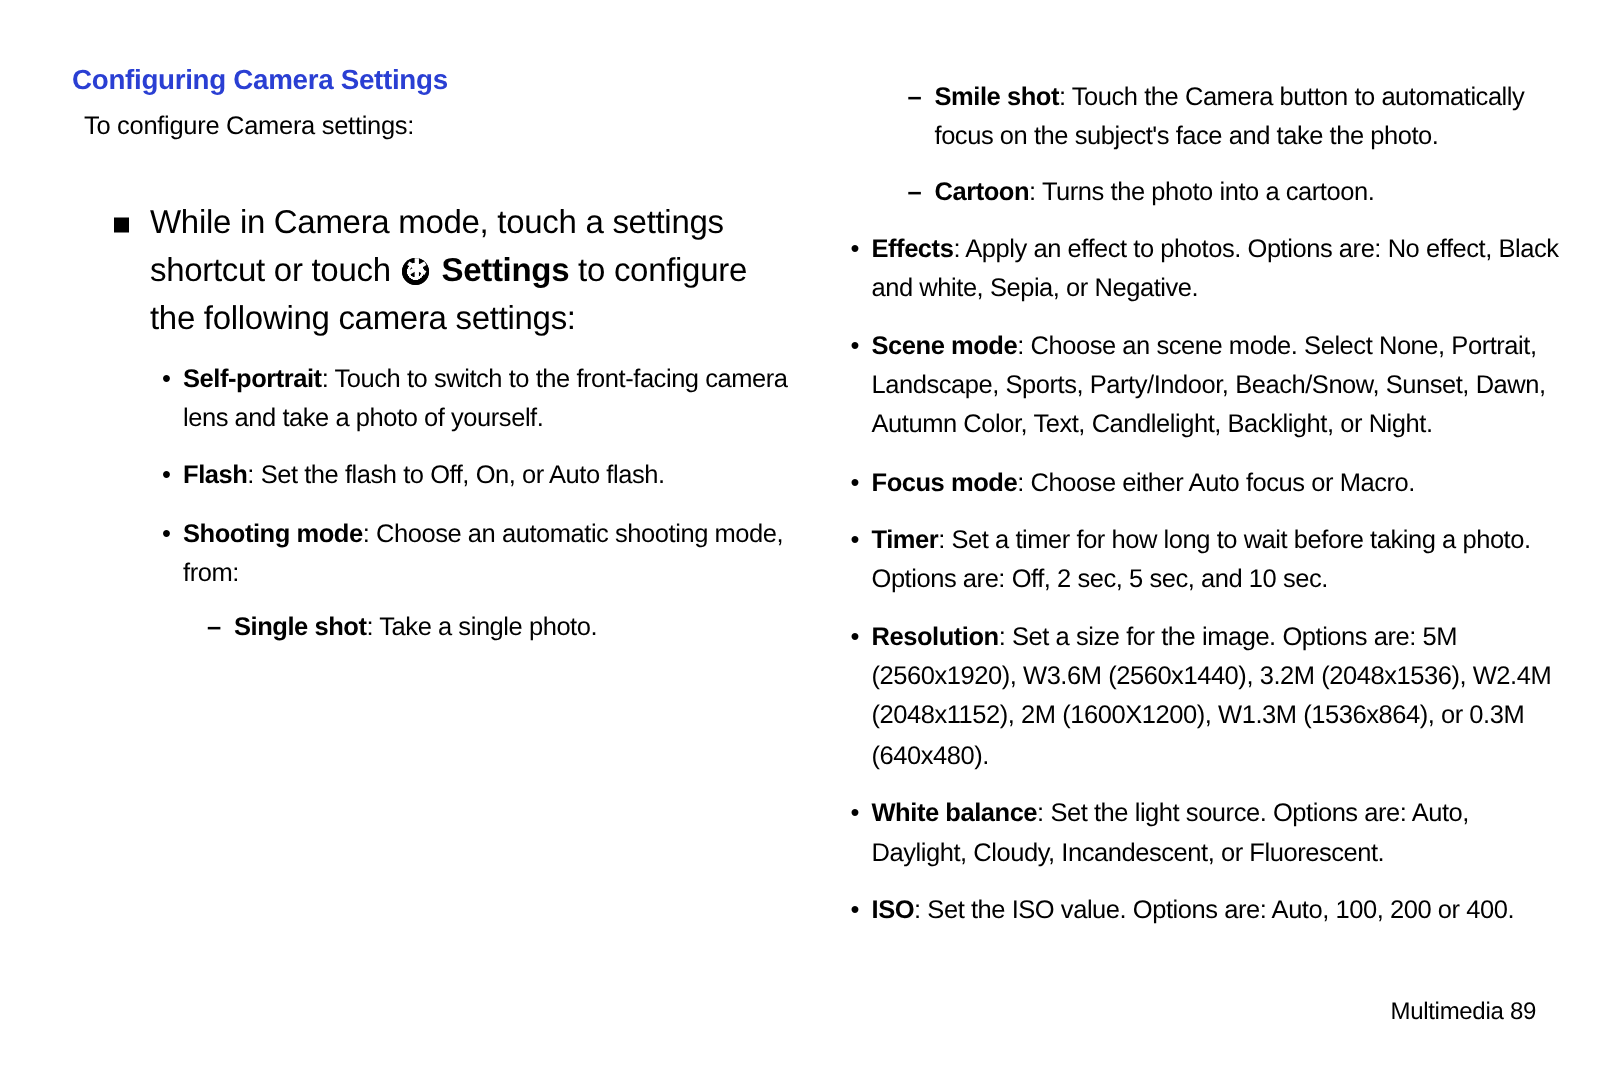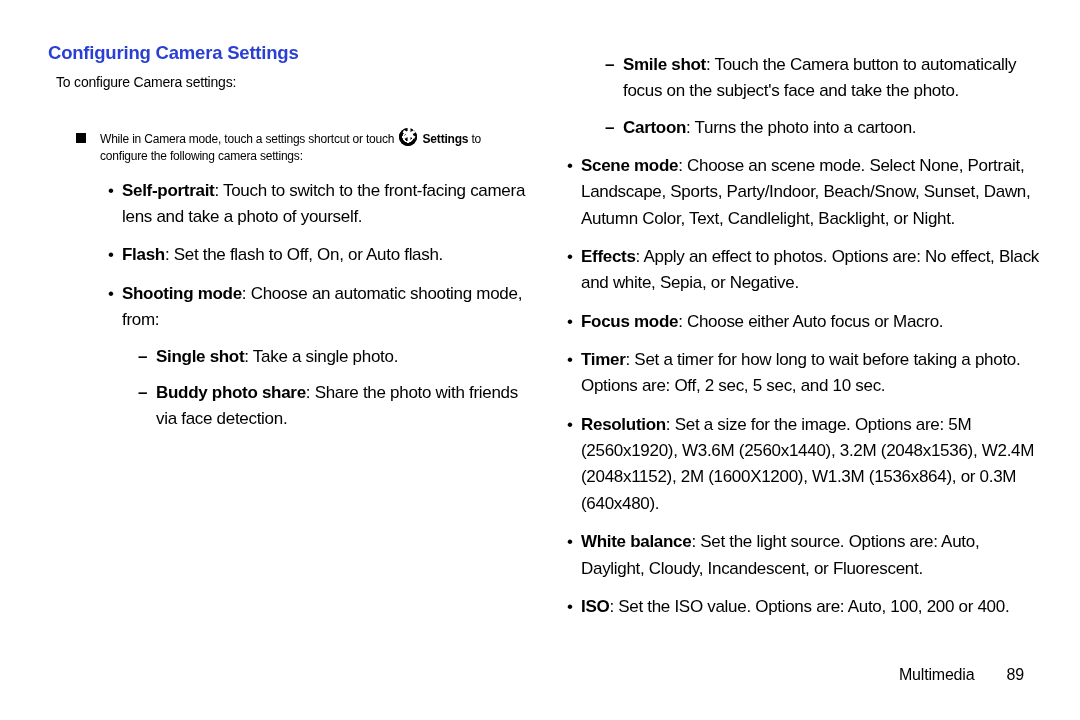--- a/index.html
+++ b/index.html
@@ -28,29 +28,29 @@
     width: 490px;
   }
   h2.section-head {
     color: #2a3fd3;
     font-weight: 800;
     font-size: 18.5px;
     margin: 0 0 10px 0;
     letter-spacing: -0.2px;
   }
   .intro {
-    font-size: 14px;
+    font-size: 17px;
     font-family: Helvetica, Arial, sans-serif;
     margin: 0 0 6px 8px;
     letter-spacing: -0.2px;
   }
   .step {
     display: flex;
     margin-left: 28px;
-    font-size: 12px;
+    font-size: 22px;
     font-family: Helvetica, Arial, sans-serif;
     line-height: 1.45;
     letter-spacing: -0.2px;
     margin-top: 38px;
   }
   .step .marker {
     width: 24px;
     flex: 0 0 24px;
     font-weight: 700;
   }
@@ -136,21 +136,20 @@
   .footer {
     position: absolute;
     bottom: 36px;
     right: 56px;
     font-size: 16px;
     font-family: Helvetica, Arial, sans-serif;
     letter-spacing: -0.2px;
   }
   .footer .pn {
     display: inline-block;
-    margin-left: 28px;
   }
 </style>
 </head>
 <body>
 
 <div class="page">
   <div class="columns">
 
     <div class="col">
       <h2 class="section-head">Configuring Camera Settings</h2>
@@ -170,35 +169,34 @@
         <li>
           <span class="strong">Self-portrait</span><span>: Touch to switch to the front-facing camera lens and take a photo of yourself.</span>
         </li>
         <li>
           <span class="strong">Flash</span><span>: Set the flash to Off, On, or Auto flash.</span>
         </li>
         <li>
           <span class="strong">Shooting mode</span><span>: Choose an automatic shooting mode, from:</span>
           <ul class="dashes">
             <li><span class="strong">Single shot</span><span>: Take a single photo.</span></li>
-            <li><span class="strong">Buddy photo share</span><span>: Share the photo with friends via face detection.</span></li>
           </ul>
         </li>
       </ul>
     </div>
 
     <div class="col">
       <ul class="dashes condensed" style="margin-left:30px;">
         <li><span class="strong">Smile shot</span><span>: Touch the Camera button to automatically focus on the subject's face and take the photo.</span></li>
         <li><span class="strong">Cartoon</span><span>: Turns the photo into a cartoon.</span></li>
       </ul>
 
       <ul class="bullets condensed">
+        <li><span class="strong">Effects</span><span>: Apply an effect to photos. Options are: No effect, Black and white, Sepia, or Negative.</span></li>
         <li><span class="strong">Scene mode</span><span>: Choose an scene mode. Select None, Portrait, Landscape, Sports, Party/Indoor, Beach/Snow, Sunset, Dawn, Autumn Color, Text, Candlelight, Backlight, or Night.</span></li>
-        <li><span class="strong">Effects</span><span>: Apply an effect to photos. Options are: No effect, Black and white, Sepia, or Negative.</span></li>
         <li><span class="strong">Focus mode</span><span>: Choose either Auto focus or Macro.</span></li>
         <li><span class="strong">Timer</span><span>: Set a timer for how long to wait before taking a photo. Options are: Off, 2 sec, 5 sec, and 10 sec.</span></li>
         <li><span class="strong">Resolution</span><span>: Set a size for the image. Options are: 5M (2560x1920), W3.6M (2560x1440), 3.2M (2048x1536), W2.4M (2048x1152), 2M (1600X1200), W1.3M (1536x864), or 0.3M (640x480).</span></li>
         <li><span class="strong">White balance</span><span>: Set the light source. Options are: Auto, Daylight, Cloudy, Incandescent, or Fluorescent.</span></li>
         <li><span class="strong">ISO</span><span>: Set the ISO value. Options are: Auto, 100, 200 or 400.</span></li>
       </ul>
     </div>
 
   </div>
 

